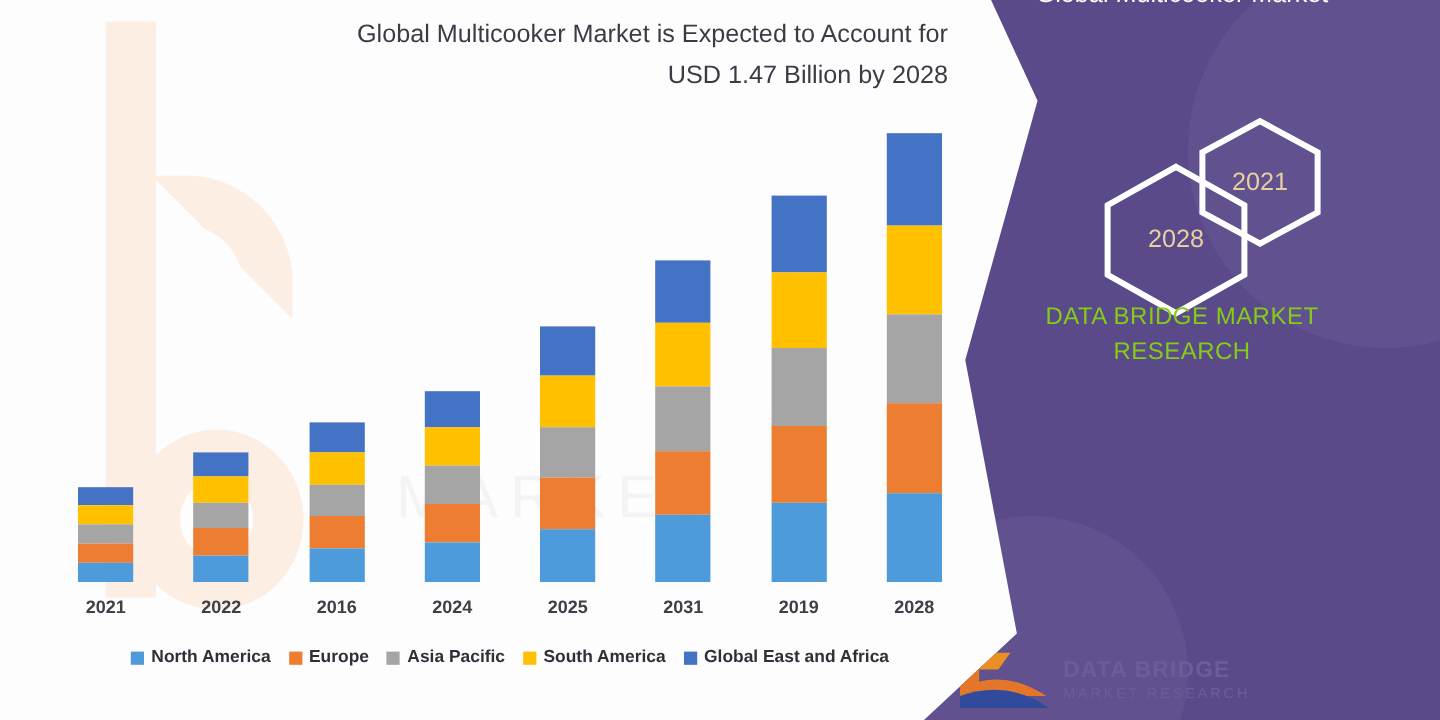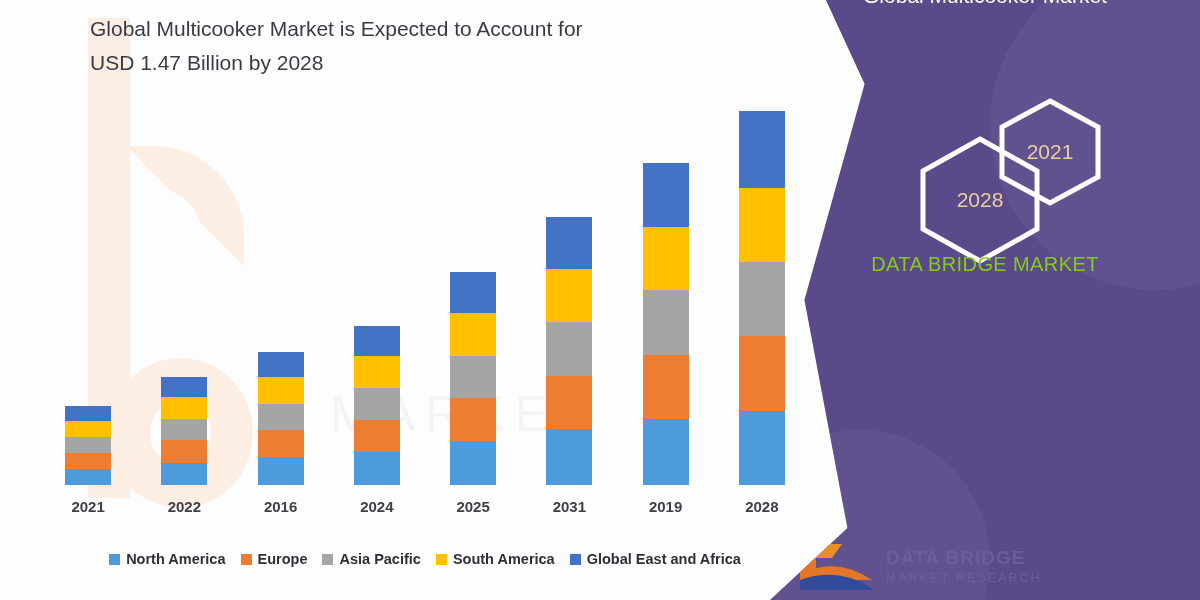--- a/index.html
+++ b/index.html
@@ -50,40 +50,40 @@
   .hex span{position:relative;z-index:2;}
   .hex-2021{left:225px;top:4px;width:110px;height:112px;}
   .hex-2028{left:145px;top:42px;width:130px;height:132px;}
 
   .brand{position:absolute;top:250px;left:0;width:430px;text-align:center;
      color:#84cc16;font-size:20px;letter-spacing:.4px;line-height:1.45;}
 
   .dbmr-logo{position:absolute;left:16px;bottom:6px;width:330px;height:56px;opacity:.92;}
 
   
-  .chart-title{position:absolute;left:90px;top:12px;width:700px;text-align:left;
+  .chart-title{position:absolute;left:90px;top:12px;width:700px;text-align:right;
      color:#3b3b46;font-size:21px;line-height:1.6;font-weight:400;}
   .chart-title span{display:block;}
 
   
   .plot{position:absolute;left:40px;top:100px;width:770px;height:385px;}
   .bars{position:absolute;left:0;bottom:0;width:770px;height:385px;
      display:flex;align-items:flex-end;}
   .barcol{flex:1;display:flex;flex-direction:column;justify-content:flex-end;
      align-items:center;height:100%;}
   .bar{width:46px;display:flex;flex-direction:column;}
   .seg{width:100%;}
 
   .xaxis{position:absolute;left:40px;top:498px;width:770px;display:flex;}
   .xtick{flex:1;text-align:center;color:#3f3f47;font-size:15px;font-weight:700;}
 
   
   .legend{position:absolute;left:40px;top:540px;width:770px;
      display:flex;justify-content:center;align-items:center;gap:15px;}
-  .lg{display:flex;align-items:center;gap:6px;margin-top:11px;}
+  .lg{display:flex;align-items:center;gap:6px;}
   .lg i{width:11px;height:11px;display:block;}
   .lg b{font-weight:700;font-size:14.5px;color:#2f2f38;}
 </style>
 </head>
 <body>
 
 <div id="stage">
 
   <div class="wm-b">
     <div class="stem"></div>
@@ -227,20 +227,21 @@
       <div class="hex hex-2028">
         <svg width="130" height="132" viewBox="0 0 130 132">
           <polygon points="65,5 122,37 122,95 65,127 8,95 8,37" fill="none" stroke="#ffffff" stroke-width="5"></polygon>
         </svg>
         <span>2028</span>
       </div>
     </div>
 
     <div class="brand">
       <div>DATA BRIDGE MARKET</div>
+      <div>RESEARCH</div>
     </div>
 
     <svg class="dbmr-logo" viewBox="0 0 330 56">
       <path d="M14 6 h16 v30 h-16 z" fill="#F07A22"></path>
       <path d="M30 6 h26 l-10 14 h-16 z" fill="#F7941E"></path>
       <path d="M14 36 q36 -18 72 6 l-72 0 z" fill="#F07A22"></path>
       <path d="M14 42 q40 -14 74 10 h-74 z" fill="#2E4A9E"></path>
       <text x="100" y="26" fill="#6e5f9c" font-family="Liberation Sans, sans-serif" font-size="19" font-weight="700" letter-spacing="1">DATA BRIDGE</text>
       <text x="100" y="44" fill="#6e5f9c" font-family="Liberation Sans, sans-serif" font-size="12" letter-spacing="2.4">MARKET RESEARCH</text>
     </svg>

